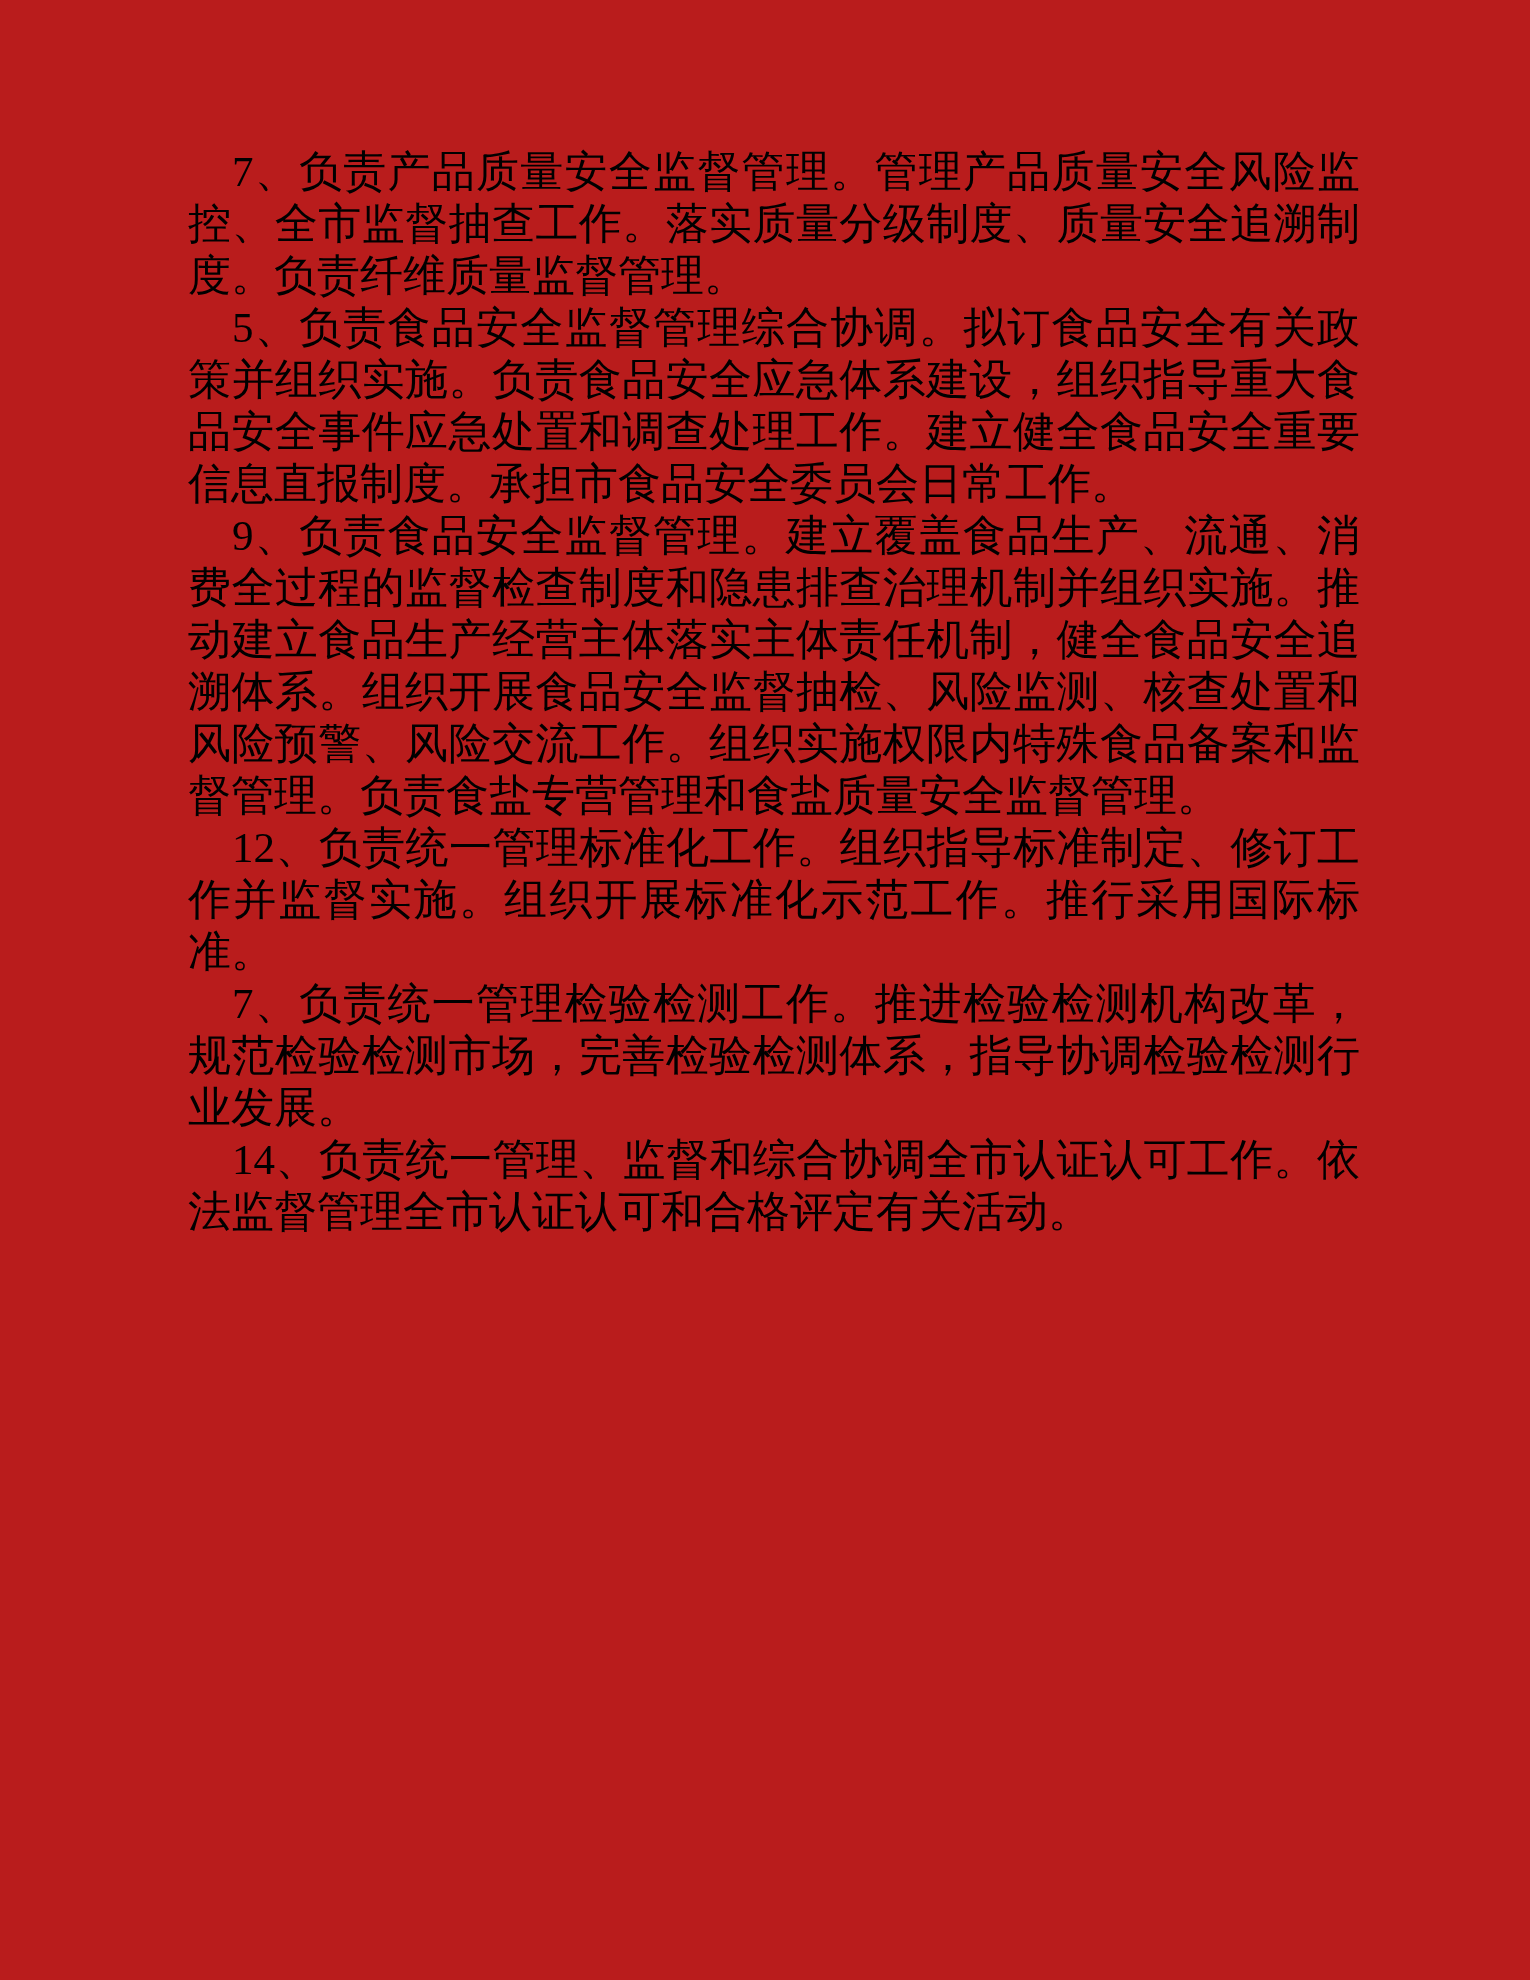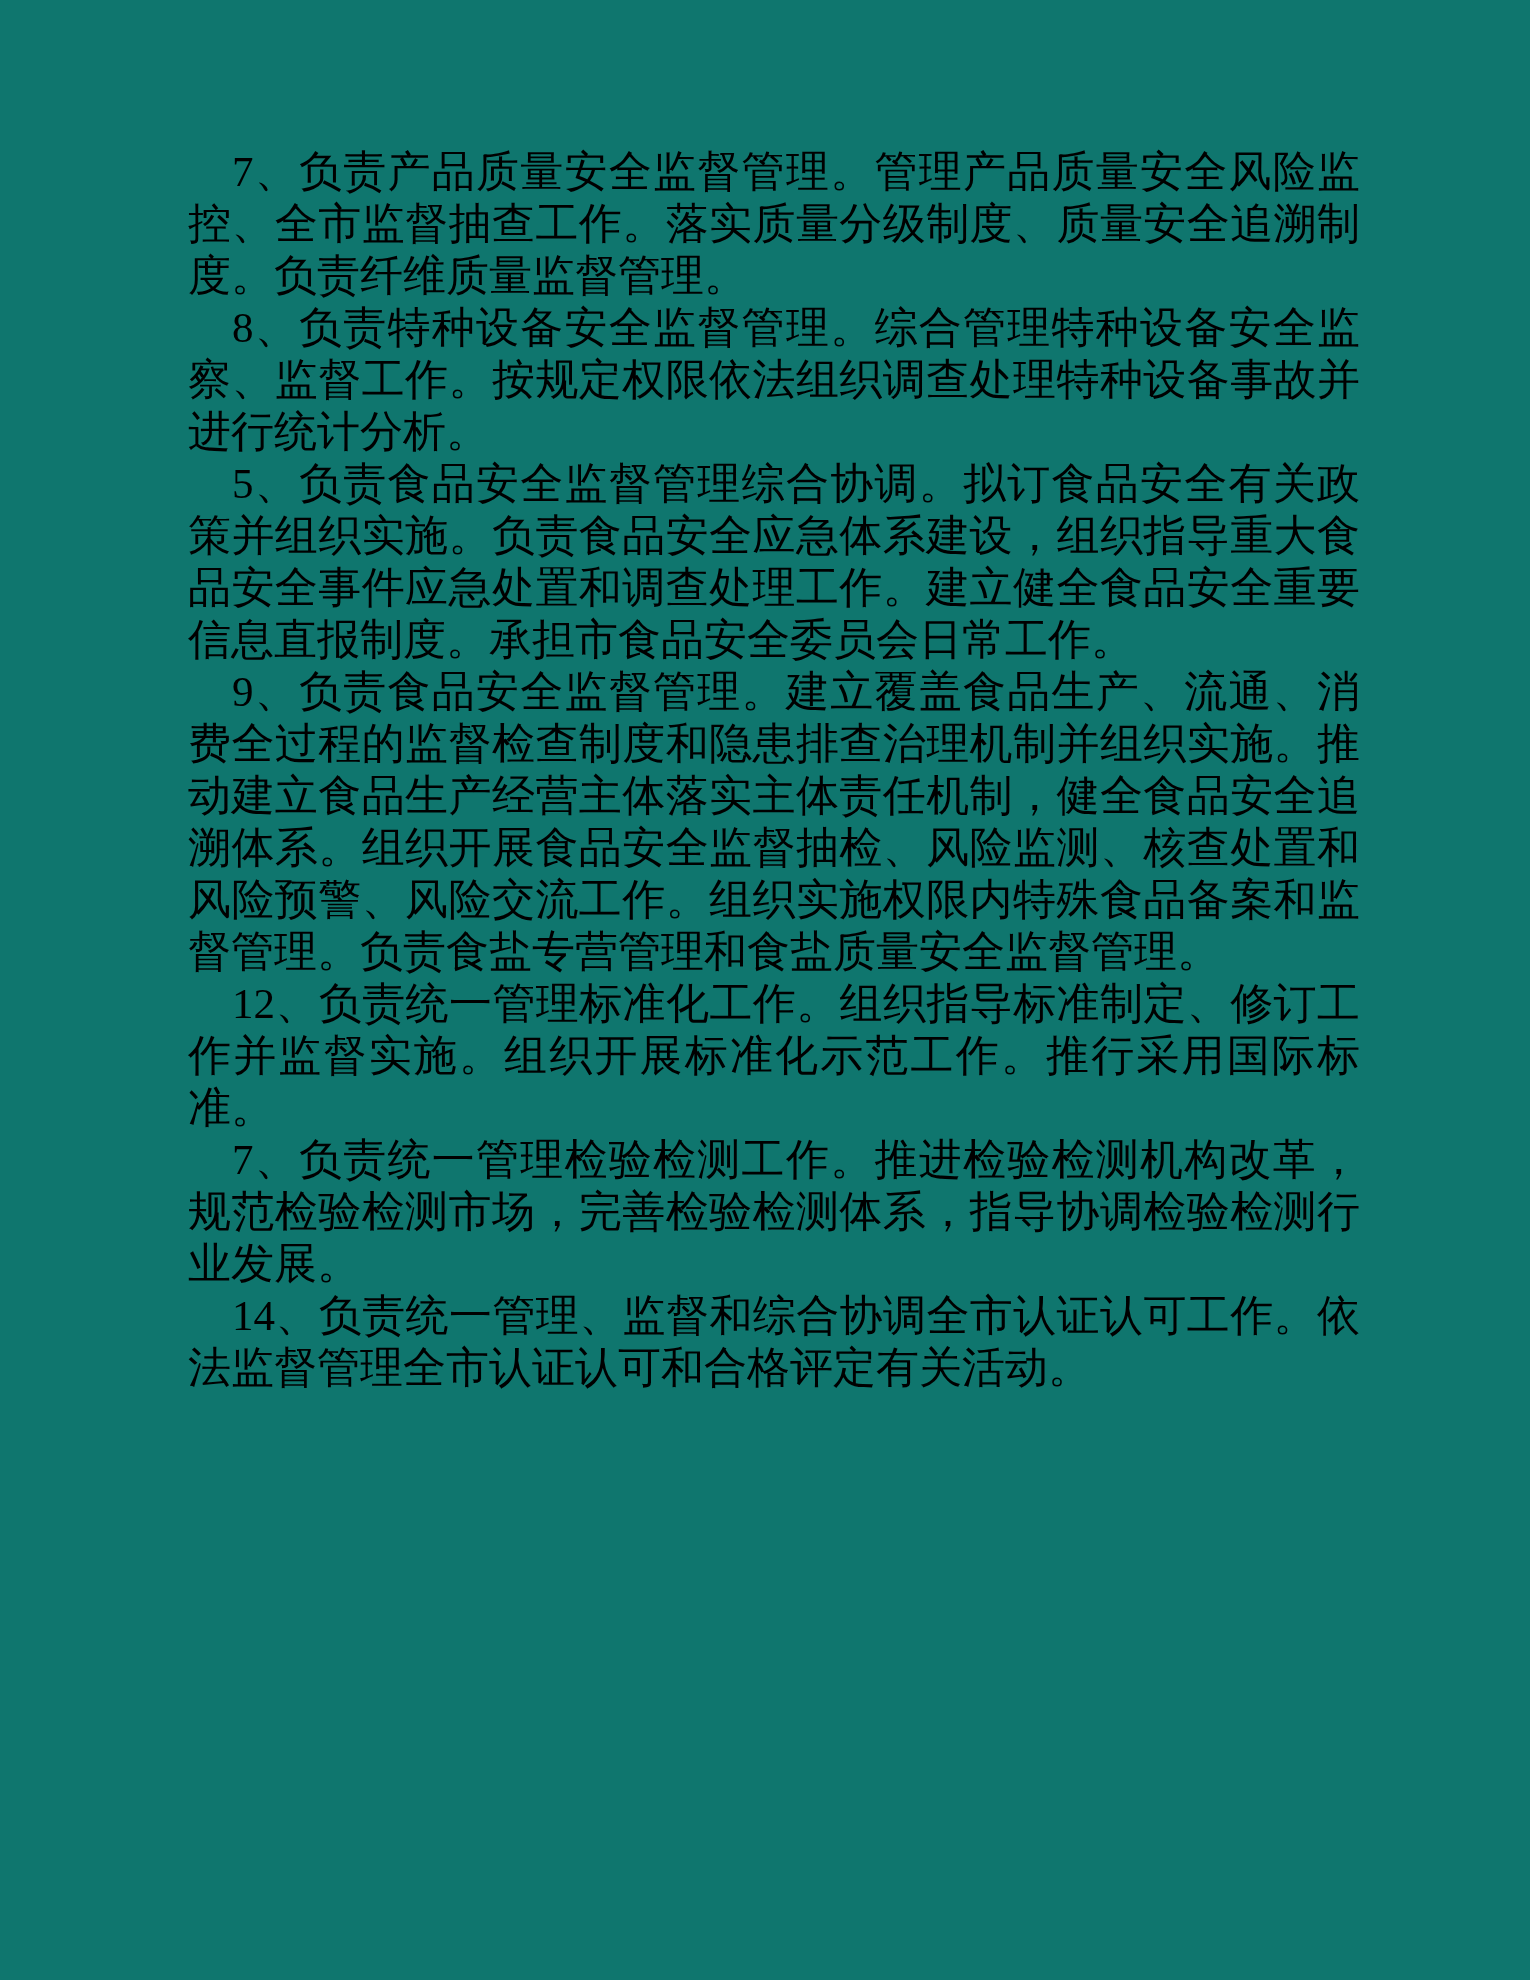--- a/index.html
+++ b/index.html
@@ -9,21 +9,21 @@
   body {
     width: 1530px;
     height: 1980px;
     background: #ffffff;
     overflow: hidden;
   }
   .page {
     box-sizing: border-box;
     width: 1530px;
     height: 1980px;
-    background: #0f766e;
+    background: #b91c1c;
     padding: 146px 72px 0 188px;
   }
   .doc-body {
     width: 1172px;
   }
   .para {
     margin: 0;
     padding: 0;
     font-family: "Liberation Serif", "DejaVu Serif", serif;
     font-size: 43px;
@@ -34,20 +34,19 @@
     text-indent: 44px;
     word-break: break-all;
   }
 </style>
 </head>
 <body>
 
 <div class="page">
   <div class="doc-body">
       <p class="para">7、负责产品质量安全监督管理。管理产品质量安全风险监控、全市监督抽查工作。落实质量分级制度、质量安全追溯制度。负责纤维质量监督管理。</p>
-      <p class="para">8、负责特种设备安全监督管理。综合管理特种设备安全监察、监督工作。按规定权限依法组织调查处理特种设备事故并进行统计分析。</p>
       <p class="para">5、负责食品安全监督管理综合协调。拟订食品安全有关政策并组织实施。负责食品安全应急体系建设，组织指导重大食品安全事件应急处置和调查处理工作。建立健全食品安全重要信息直报制度。承担市食品安全委员会日常工作。</p>
       <p class="para">9、负责食品安全监督管理。建立覆盖食品生产、流通、消费全过程的监督检查制度和隐患排查治理机制并组织实施。推动建立食品生产经营主体落实主体责任机制，健全食品安全追溯体系。组织开展食品安全监督抽检、风险监测、核查处置和风险预警、风险交流工作。组织实施权限内特殊食品备案和监督管理。负责食盐专营管理和食盐质量安全监督管理。</p>
       <p class="para">12、负责统一管理标准化工作。组织指导标准制定、修订工作并监督实施。组织开展标准化示范工作。推行采用国际标准。</p>
       <p class="para">7、负责统一管理检验检测工作。推进检验检测机构改革，规范检验检测市场，完善检验检测体系，指导协调检验检测行业发展。</p>
       <p class="para">14、负责统一管理、监督和综合协调全市认证认可工作。依法监督管理全市认证认可和合格评定有关活动。</p>
     </div>
 </div>
 
 </body></html>

